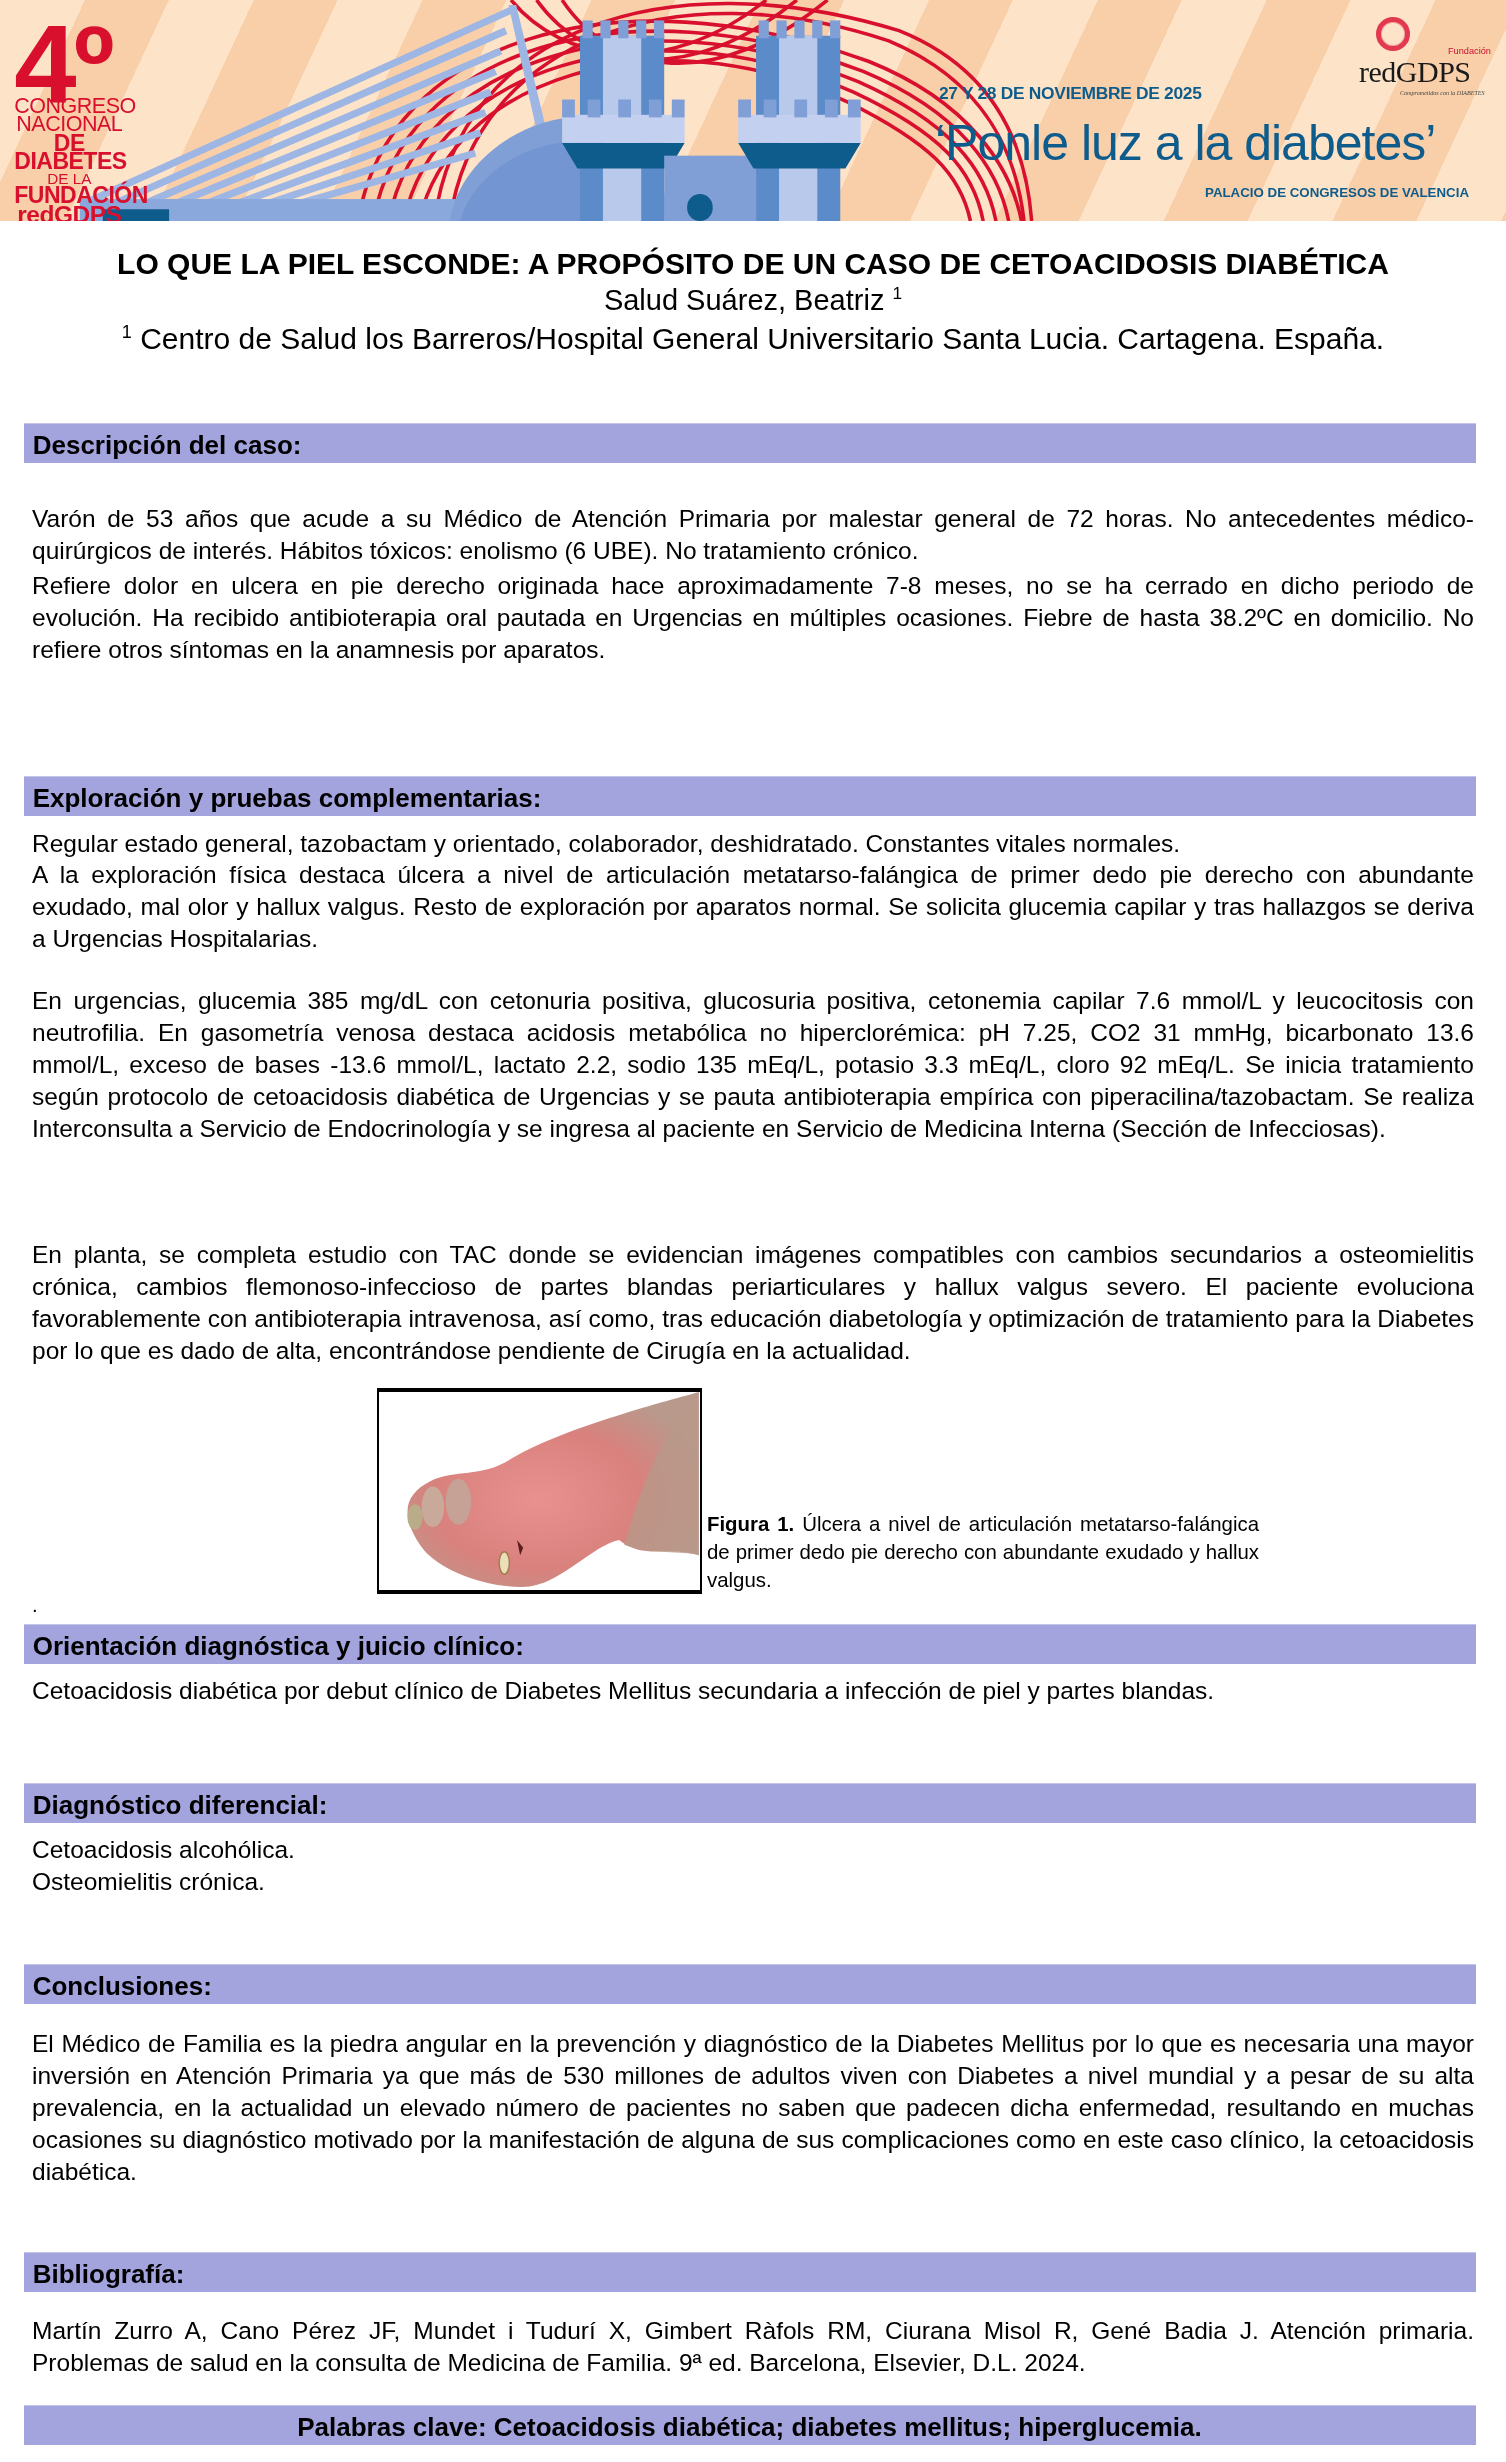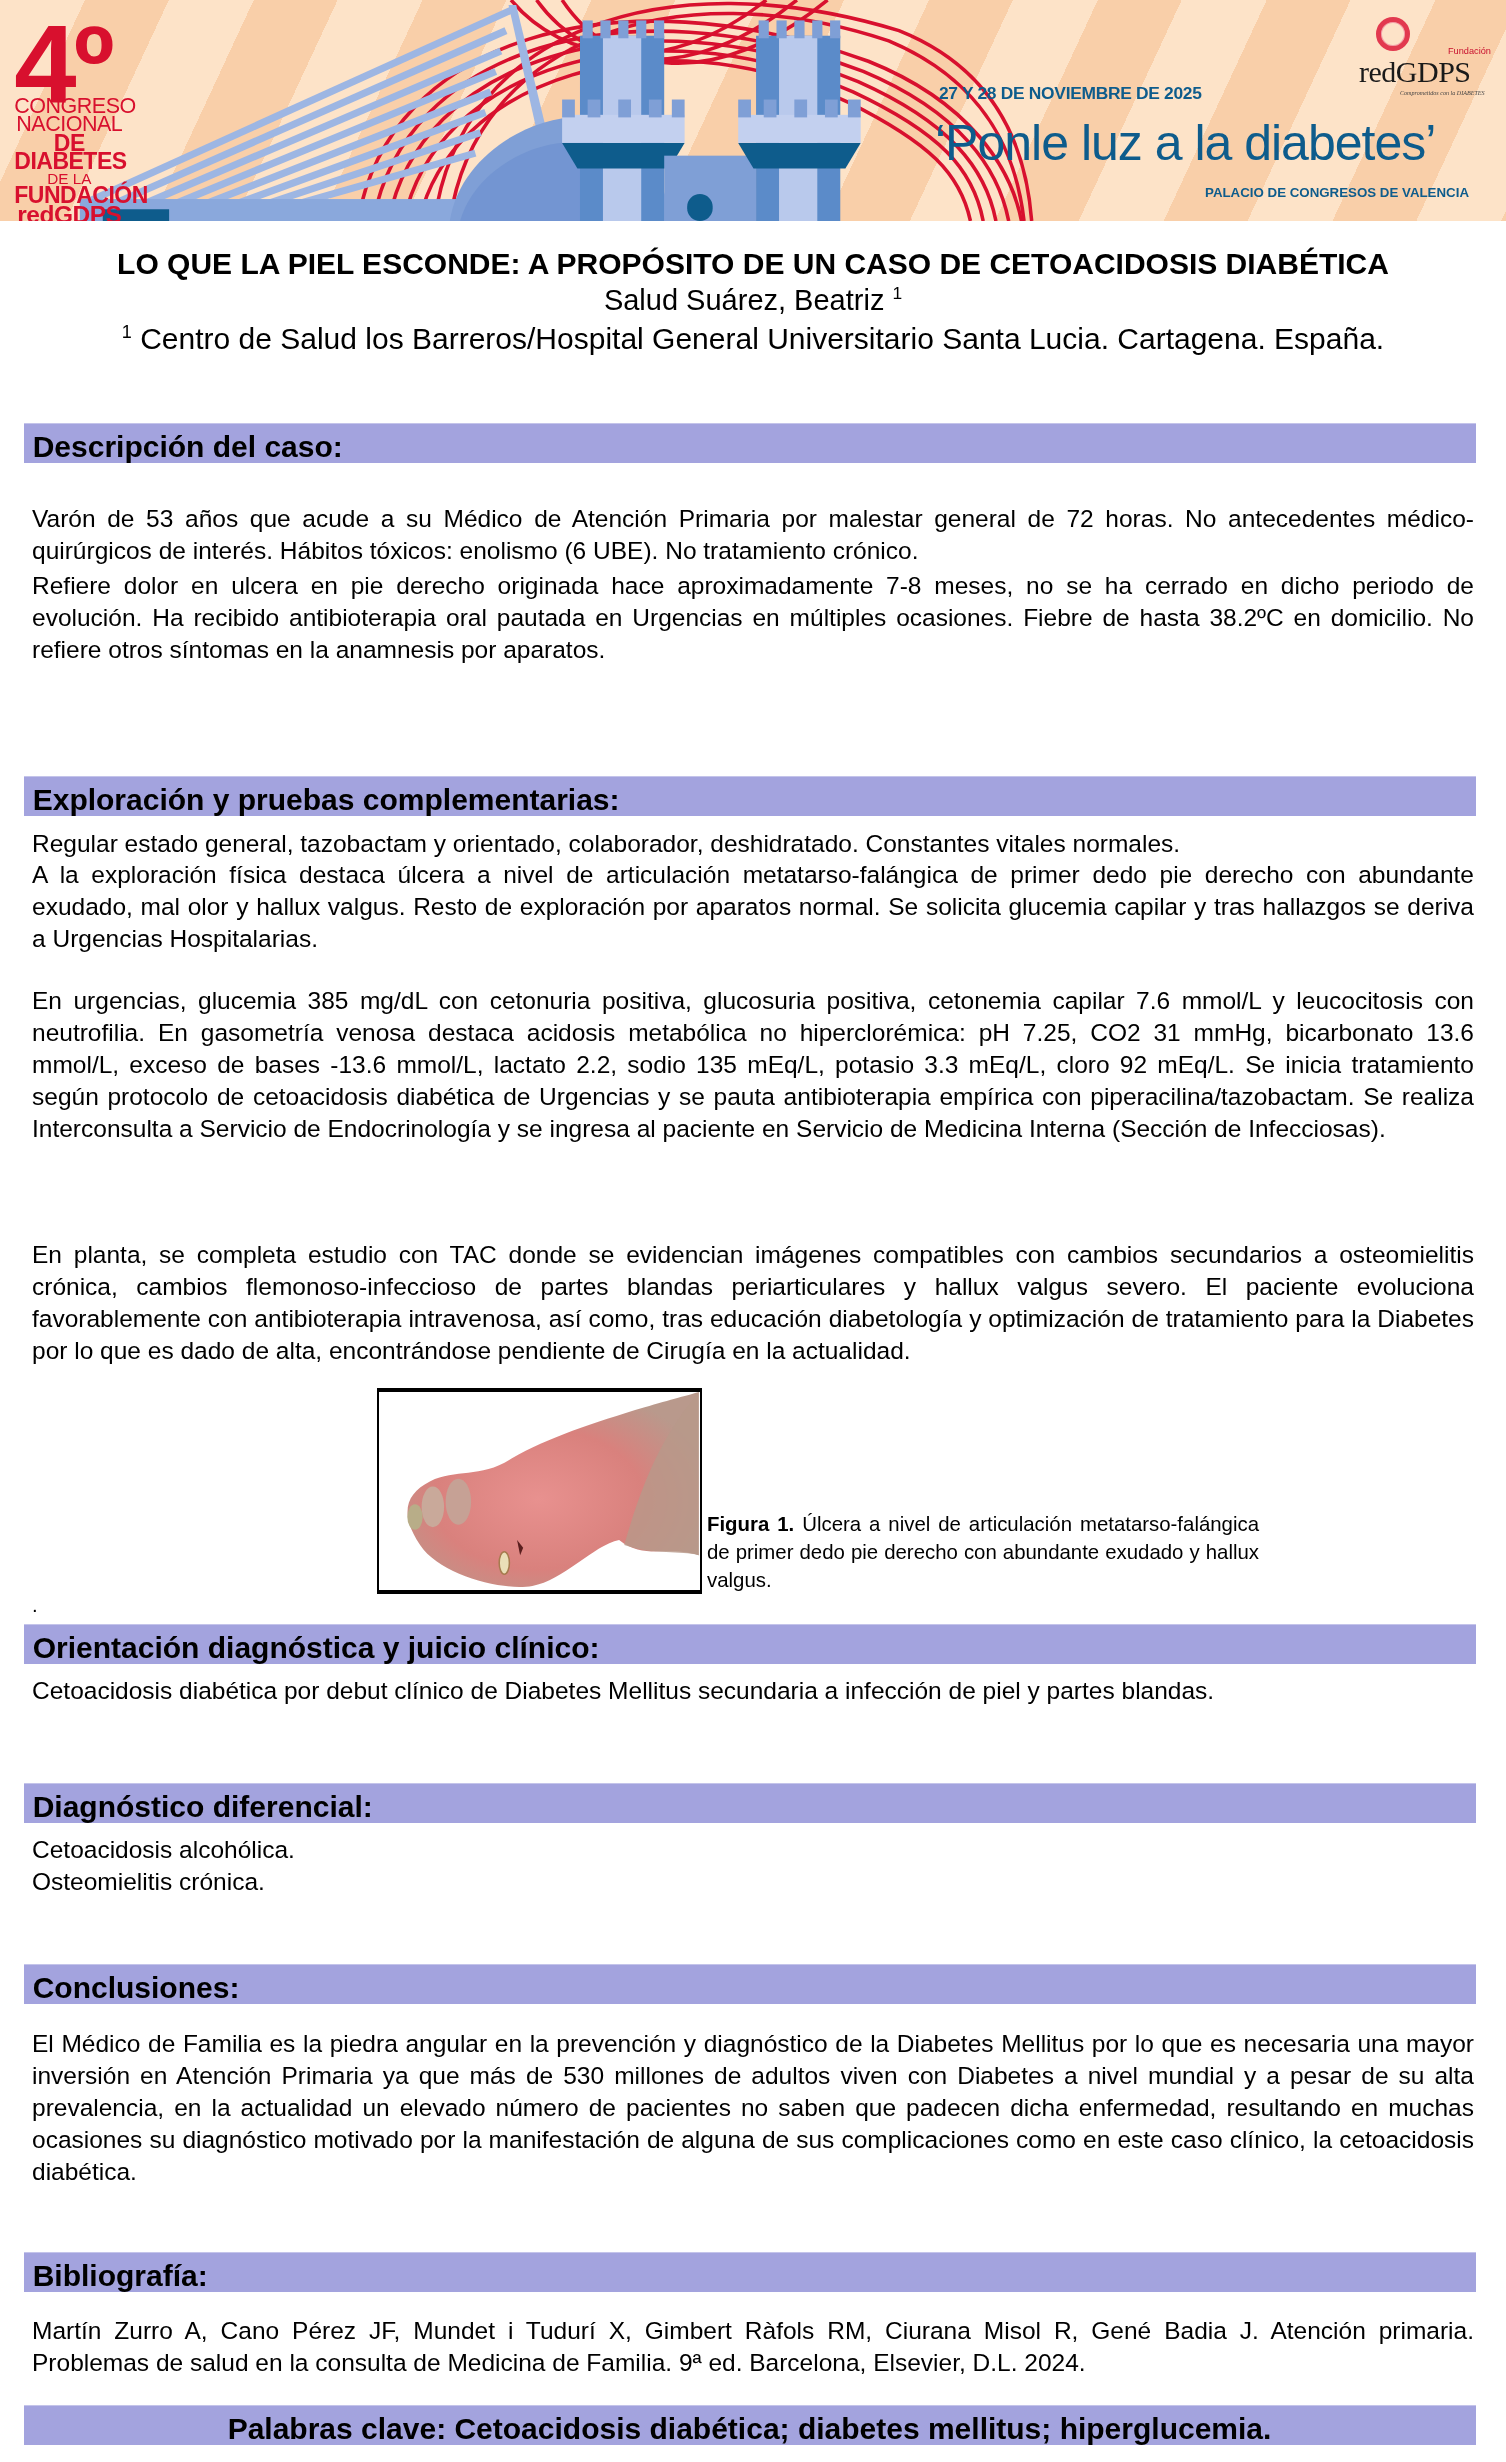--- a/index.html
+++ b/index.html
@@ -26,21 +26,21 @@
   .logo-tag { position: absolute; left: 41px; top: 75px; font-family: "Liberation Serif", serif; font-style: italic; font-size: 6.1px; color: #444; white-space: nowrap; }
 
   
   .title { position: absolute; left: 0; width: 1506px; top: 247px; text-align: center; font-weight: 700; font-size: 30px; letter-spacing: 0px; }
   .author { position: absolute; left: 0; width: 1506px; top: 284px; text-align: center; font-size: 29px; }
   .affil { position: absolute; left: 0; width: 1506px; top: 322px; text-align: center; font-size: 30px; }
   sup { font-size: 0.6em; vertical-align: super; line-height: 0; }
 
   
   .bar { position: absolute; left: 23.5px; width: 1452px; height: 40px; background: #a3a3de; border-top: 1.5px solid #c4c4ea; }
-  .bar .lbl { position: absolute; left: 9.2px; top: 6.1px; font-weight: 700; font-size: 30px; white-space: nowrap; }
+  .bar .lbl { position: absolute; left: 9.2px; top: 6.1px; font-weight: 700; font-size: 26px; white-space: nowrap; }
   .bar.center .lbl { left: 0; width: 100%; text-align: center; }
   .para { position: absolute; left: 32px; width: 1442px; font-size: 24.5px; line-height: 32px; text-align: justify; }
   .para.left { text-align: left; }
 
   
   .fig { position: absolute; left: 377px; top: 1388px; width: 325px; height: 206px; border-top: 4.1px solid #000; border-left: 2.6px solid #000; border-right: 2.6px solid #000; border-bottom: 4.1px solid #000; background: #fff; overflow: hidden; }
   .fig svg { display: block; }
   .caption { position: absolute; left: 707px; top: 1510px; width: 552px; font-size: 20.4px; line-height: 28px; text-align: justify; }
   .caption b { font-weight: 700; }
   .dot { position: absolute; left: 32px; top: 1594px; font-size: 20.4px; }

